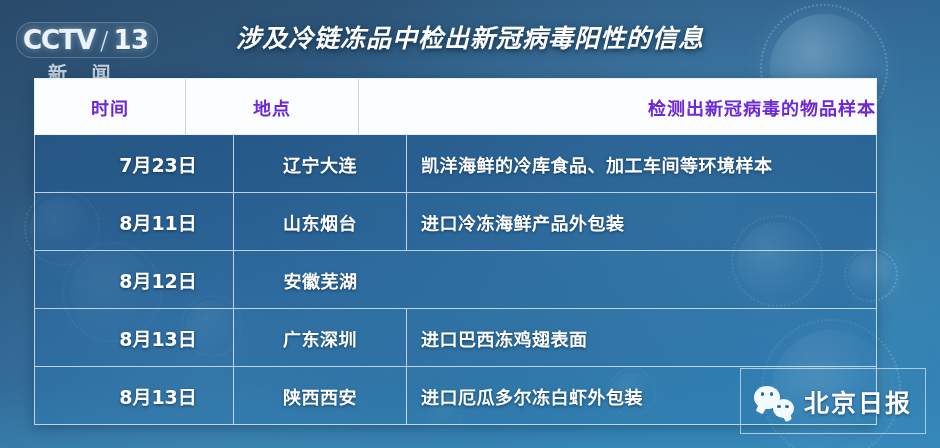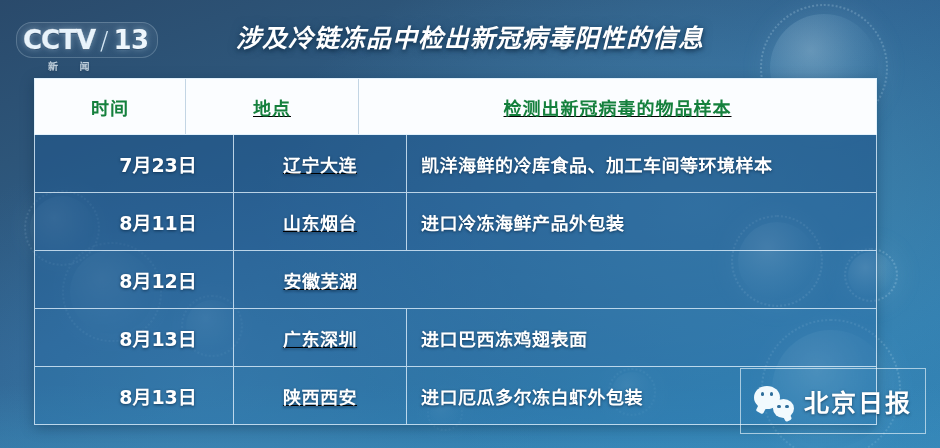--- a/index.html
+++ b/index.html
@@ -74,21 +74,21 @@
     font-size: 25px; font-weight: 300; color: #d7e9f6; margin: 0 1px;
     text-shadow: 0 0 5px rgba(200,230,248,0.4);
   }
   .cctv-num {
     font-weight: 700; font-size: 26px; color: #eef6fc; letter-spacing: -0.5px;
     text-shadow: 0 1px 0 rgba(40,70,100,0.7), 0 0 6px rgba(200,230,248,0.45);
   }
   .cctv-sub {
     position: absolute;
     left: 48px; top: 58px;
-    font-size: 10px;
+    font-size: 19px;
     font-weight: 700;
     letter-spacing: 9px;
     color: rgba(236,246,252,0.78);
     text-shadow: 0 1px 2px rgba(30,60,90,0.65);
   }
 
   
   .headline {
     position: absolute;
     left: 0; right: 0; top: 18px;
@@ -116,32 +116,32 @@
   }
   .row:first-child { border-top: 1px solid rgba(222,240,252,0.85); }
   .cell {
     display: flex;
     align-items: center;
     border-right: 1px solid rgba(222,240,252,0.80);
     box-sizing: border-box;
   }
   .cell:last-child { border-right: none; }
   .c-time   { width: 151px; justify-content: center; }
-  .c-place  { width: 173px; justify-content: center; text-decoration: underline; }
+  .c-place  { width: 173px; justify-content: center; }
   .c-sample { flex: 1; justify-content: flex-start; padding-left: 14px; }
 
   .header-row { height: 55px; background: #fbfdff; }
   .header-row .cell { border-right-color: rgba(150,180,205,0.55); }
   .header-text {
     font-size: 18px;
     font-weight: 700;
-    color: #15803d;
+    color: #6d28d9;
     letter-spacing: 1px;
   }
-  .header-row .c-sample { justify-content: center; padding-left: 0; text-decoration: underline; }
+  .header-row .c-sample { justify-content: flex-end; padding-left: 0; }
 
   .data-row { height: 57px; background: rgba(36,93,147,0.52); padding-left: 48px; }
   .data-row:nth-child(2) { background: rgba(34,88,141,0.62); }
   .data-row:nth-child(3) { background: rgba(36,95,150,0.56); }
   .data-row:nth-child(4) { background: rgba(38,102,158,0.50); }
   .data-row:nth-child(5) { background: rgba(40,110,166,0.44); }
   .data-row:nth-child(6) { background: rgba(42,118,174,0.38); }
 
   .cell-text {
     font-size: 18px;

